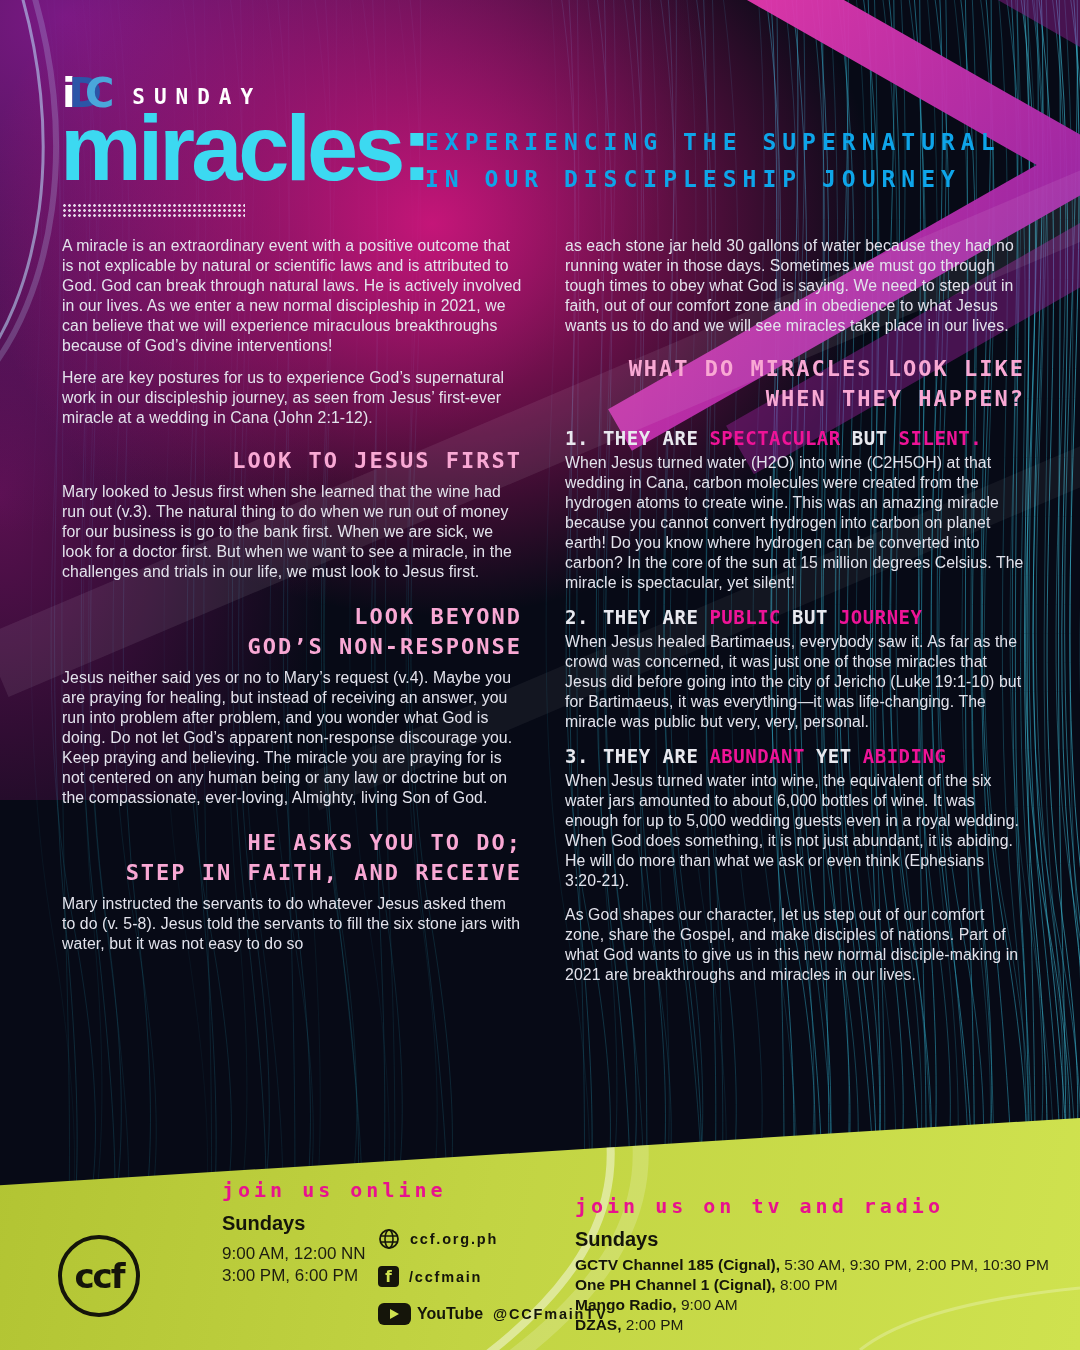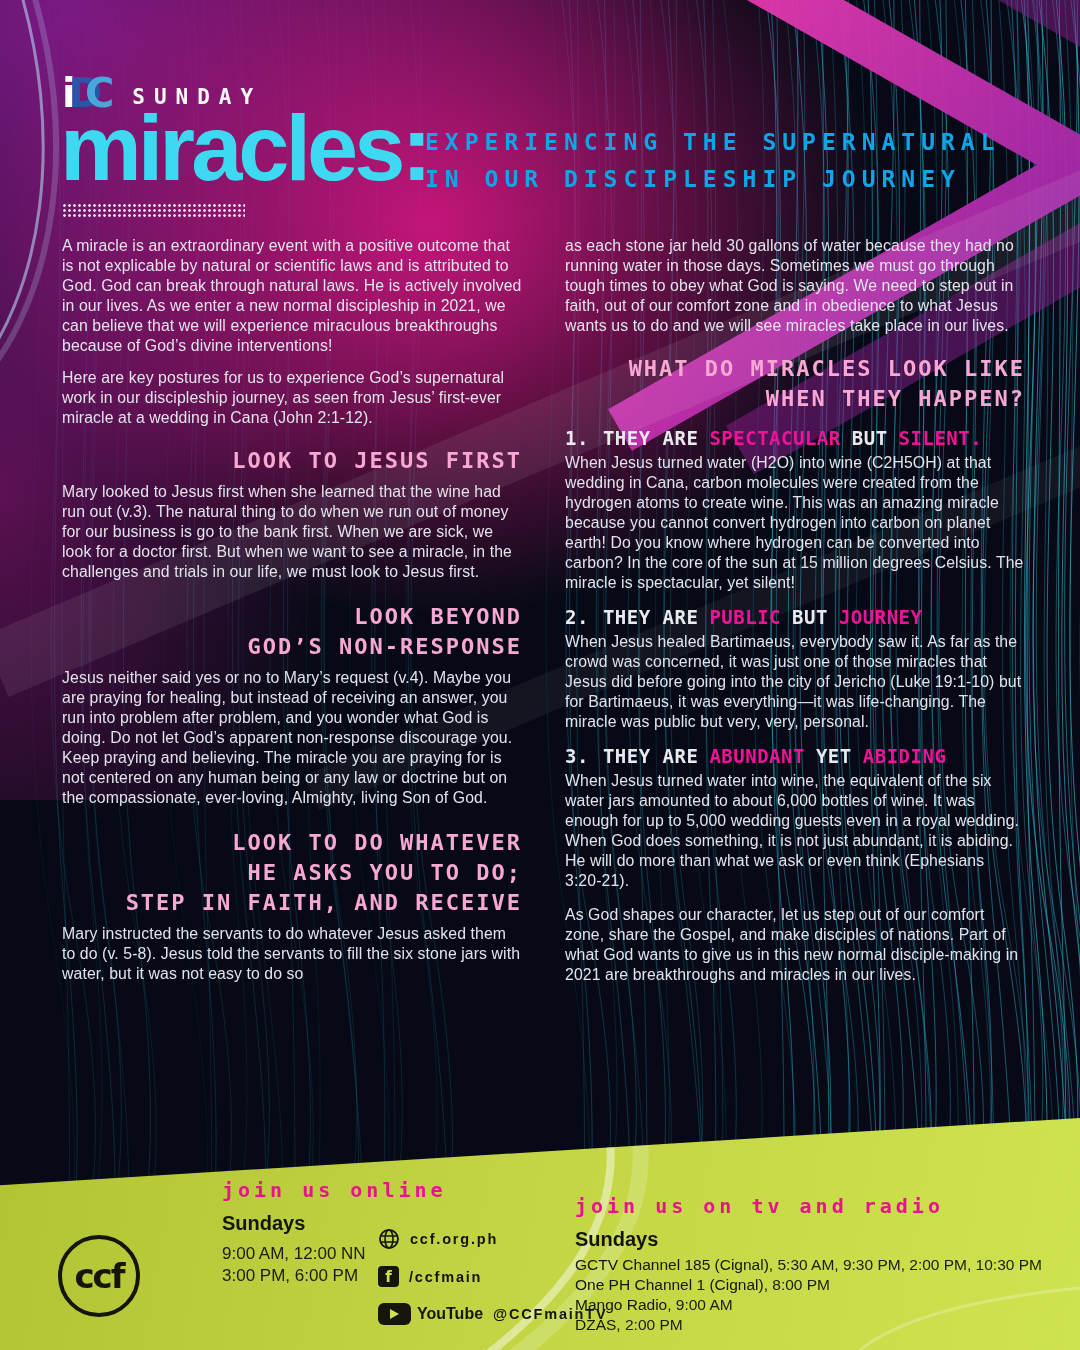--- a/index.html
+++ b/index.html
@@ -84,21 +84,21 @@
   .link-row{display:flex;align-items:center;gap:10px;color:#15150a;}
   .link-label{font-size:14.5px;letter-spacing:1.8px;font-weight:600;}
   .fb-badge{width:21px;height:21px;background:#15150a;border-radius:4px;color:#cfe24f;
     display:flex;align-items:center;justify-content:center;font:700 15px "DejaVu Sans", sans-serif;}
   .yt-badge{width:33px;height:22px;background:#15150a;border-radius:6px;display:flex;align-items:center;justify-content:center;}
   .yt-play{width:0;height:0;border-left:9px solid #cfe24f;border-top:5.5px solid transparent;border-bottom:5.5px solid transparent;}
   .yt-word{font:800 16px "Liberation Sans", sans-serif;color:#15150a;margin-left:-4px;}
   .tv-block{position:absolute;left:575px;top:76px;}
   .tv-days{font:700 20px "Liberation Sans", sans-serif;color:#15150a;margin-top:10px;}
   .tv-lines{margin-top:4px;font-size:15.5px;color:#1d1d10;line-height:20px;}
-  .tv-lines b{font-weight:400;color:#15150a;}
+  .tv-lines b{font-weight:700;color:#15150a;}
 </style>
 </head>
 <body>
 
 <svg id="bg-lines" width="1080" height="1350">
     <path d="M 757 -20 C 783 300, 725 620, 772.6 920 S 789 1280, 746.6 1380" fill="none" stroke="#2fa8c4" stroke-width="1" opacity="0.193"></path>
     <path d="M 763.5 -20 C 811.3166258299543 300, 736.7974604442107 620, 792.1899754979726 920 S 790.2025395557893 1280, 744.3733496680182 1380" fill="none" stroke="#2fa8c4" stroke-width="1" opacity="0.459"></path>
     <path d="M 770 -20 C 790.3780957554097 300, 755.1808293257033 620, 782.2268574532459 920 S 784.8191706742967 1280, 761.8487616978362 1380" fill="none" stroke="#2fa8c4" stroke-width="1" opacity="0.548"></path>
     <path d="M 776.5 -20 C 782.1320769887899 300, 771.1570099882389 620, 779.879246193274 920 S 781.8429900117611 1280, 774.2471692044841 1380" fill="none" stroke="#2fa8c4" stroke-width="1" opacity="0.399"></path>
     <path d="M 783 -20 C 819.8704937250494 300, 777.554617828678 620, 805.1222962350296 920 S 788.445382171322 1280, 768.2518025099803 1380" fill="none" stroke="#2fa8c4" stroke-width="1" opacity="0.272"></path>
@@ -252,21 +252,20 @@
   </h2>
   <p>Mary looked to Jesus first when she learned that the wine had run out (v.3). The natural thing to do when we run out of money for our business is go to the bank first. When we are sick, we look for a doctor first. But when we want to see a miracle, in the challenges and trials in our life, we must look to Jesus first.</p>
 
   <h2 class="lime">
     <div>LOOK BEYOND</div>
     <div>GOD’S NON-RESPONSE</div>
   </h2>
   <p>Jesus neither said yes or no to Mary’s request (v.4). Maybe you are praying for healing, but instead of receiving an answer, you run into problem after problem, and you wonder what God is doing. Do not let God’s apparent non-response discourage you. Keep praying and believing. The miracle you are praying for is not centered on any human being or any law or doctrine but on the compassionate, ever-loving, Almighty, living Son of God.</p>
 
   <h2 class="lime">
-    <div>LOOK TO DO WHATEVER</div>
     <div>HE ASKS YOU TO DO;</div>
     <div>STEP IN FAITH, AND RECEIVE</div>
   </h2>
   <p>Mary instructed the servants to do whatever Jesus asked them to do (v. 5-8). Jesus told the servants to fill the six stone jars with water, but it was not easy to do so</p>
 </section>
 
 <section class="col col-right">
   <p>as each stone jar held 30 gallons of water because they had no running water in those days. Sometimes we must go through tough times to obey what God is saying. We need to step out in faith, out of our comfort zone and in obedience to what Jesus wants us to do and we will see miracles take place in our lives.</p>
 
   <h2 class="lime first">

